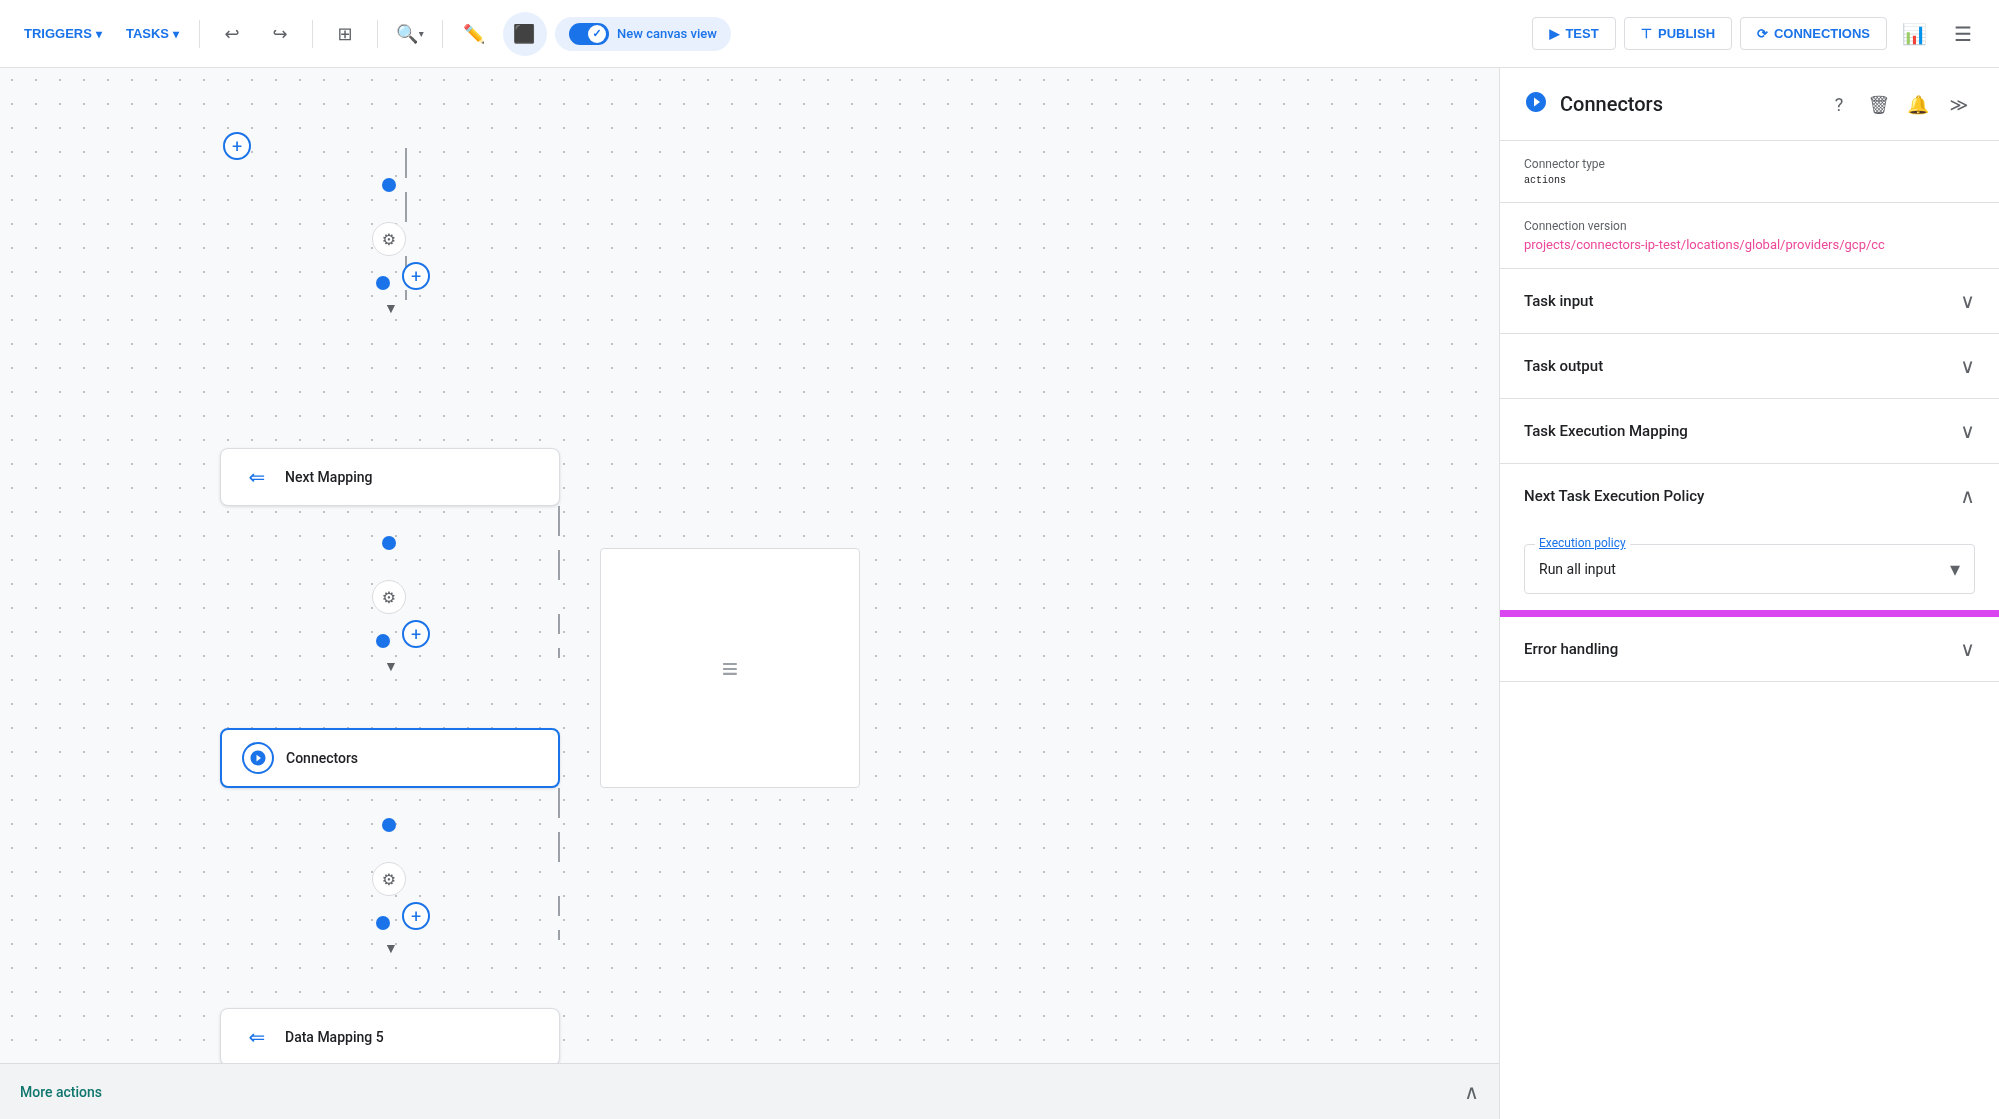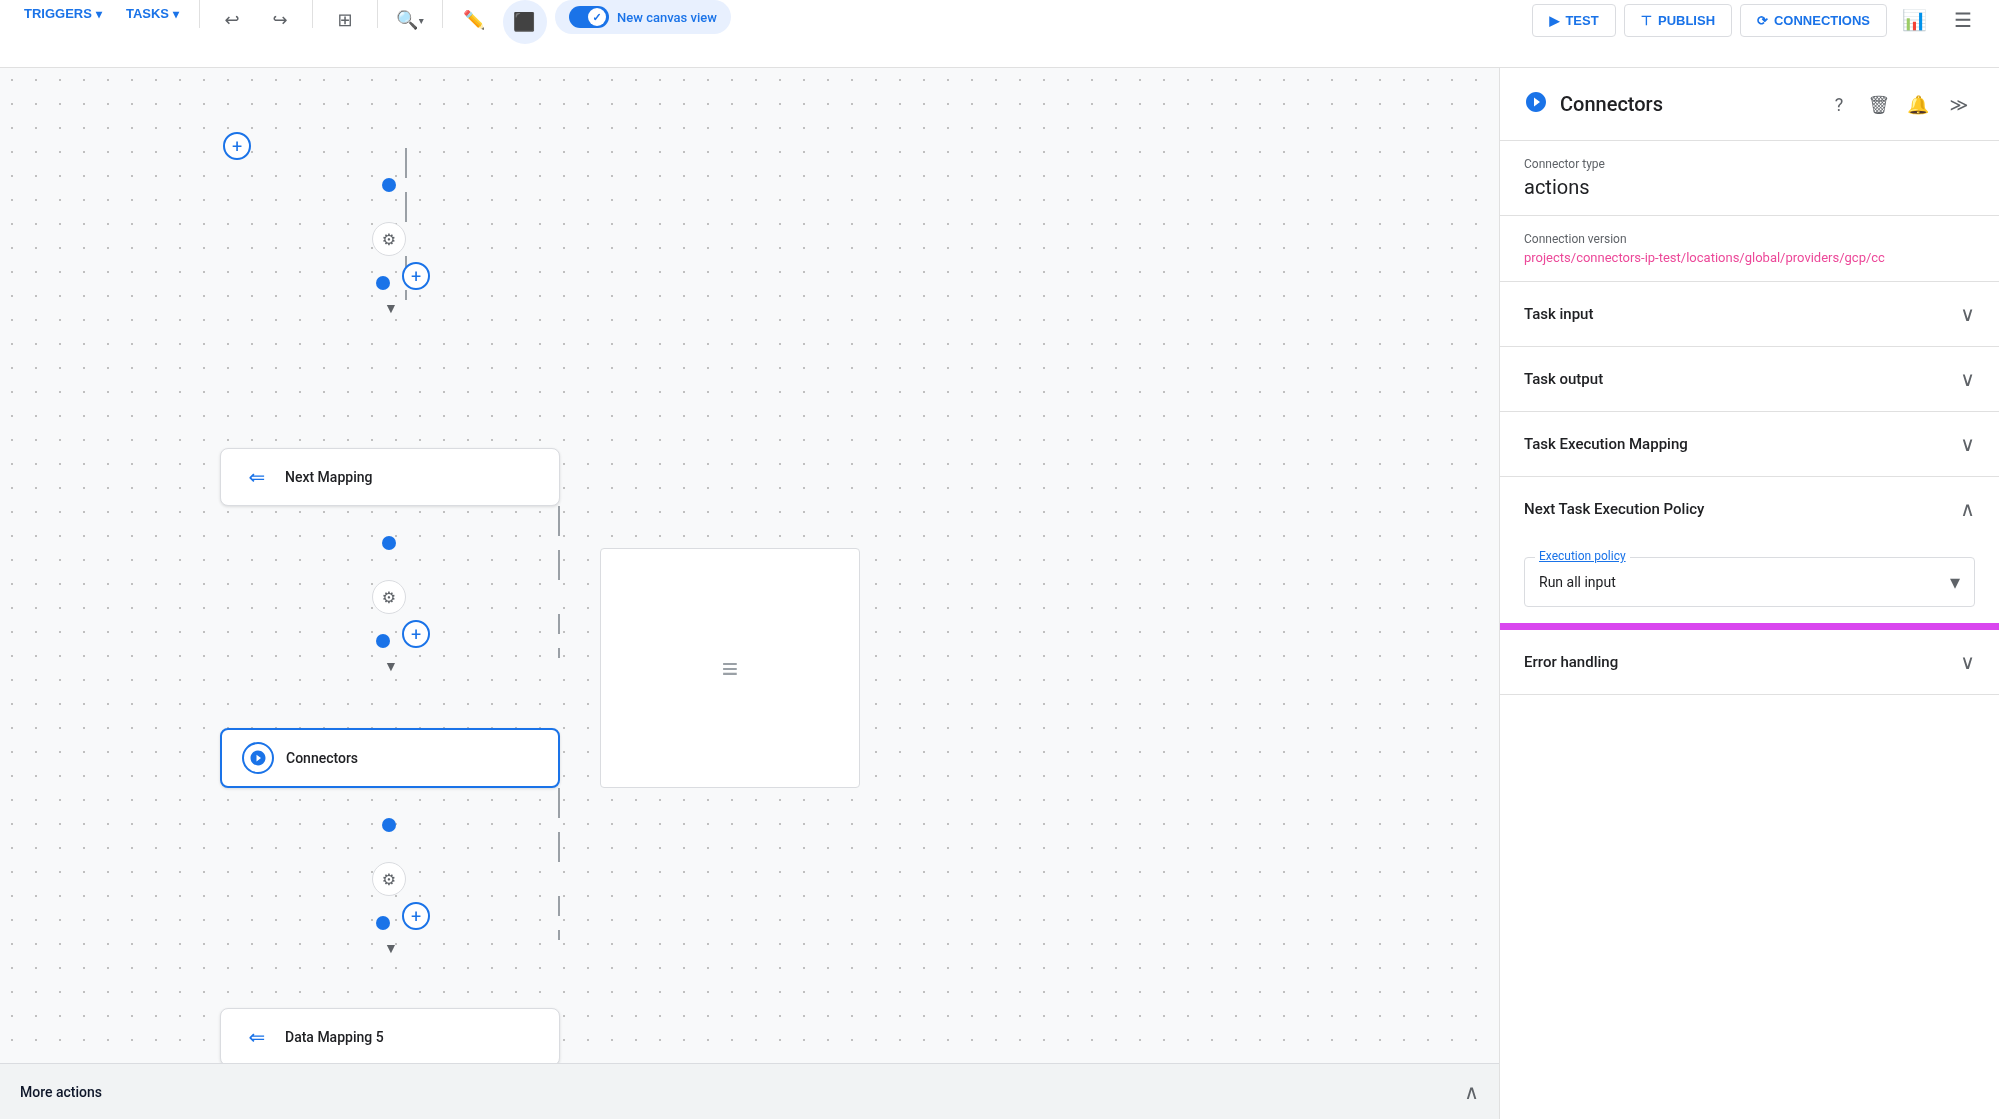--- a/index.html
+++ b/index.html
@@ -1,21 +1,21 @@
 <!DOCTYPE html>
 <html><head>
   <meta charset="utf-8">
   <style>
     * { box-sizing: border-box; margin: 0; padding: 0; }
     body { font-family: 'Google Sans', Roboto, Arial, sans-serif; background: #fff; overflow: hidden; width: 1999px; height: 1119px; }
 
     
     .toolbar {
       display: flex;
-      align-items: flex-start;
+      align-items: center;
       height: 68px;
       background: #fff;
       border-bottom: 1px solid #e0e0e0;
       padding: 0 16px;
       gap: 8px;
     }
     .toolbar-btn {
       display: flex; align-items: center; gap: 4px;
       font-size: 13px; font-weight: 600; color: #1a73e8;
       background: none; border: none; cursor: pointer;
@@ -112,21 +112,21 @@
     .bottom-bar {
       position: absolute;
       bottom: 0; left: 0; right: 0;
       height: 56px;
       background: #f1f3f4;
       border-top: 1px solid #dadce0;
       display: flex; align-items: center;
       padding: 0 20px;
       justify-content: space-between;
     }
-    .more-actions-label { font-size: 14px; font-weight: 500; color: #0f172a; }
+    .more-actions-label { font-size: 14px; font-weight: 500; color: #0f766e; }
     .chevron-up { font-size: 20px; color: #5f6368; cursor: pointer; }
 
     
     .right-panel {
       width: 500px;
       background: #fff;
       border-left: 1px solid #e0e0e0;
       display: flex;
       flex-direction: column;
       overflow-y: auto;
@@ -143,21 +143,21 @@
     .panel-action-icon {
       width: 32px; height: 32px; display: flex; align-items: center; justify-content: center;
       cursor: pointer; color: #5f6368; font-size: 18px; border-radius: 50%;
     }
 
     .info-section {
       padding: 16px 24px;
       border-bottom: 1px solid #e0e0e0;
     }
     .info-label { font-size: 12px; color: #5f6368; margin-bottom: 4px; }
-    .info-value { font-size: 20px; color: #202124; overflow: hidden; text-overflow: ellipsis; white-space: nowrap; max-width: 430px; }
+    .info-value { font-size: 10px; color: #202124; overflow: hidden; text-overflow: ellipsis; white-space: nowrap; max-width: 430px; font-family: Liberation Mono, monospace; }
     .info-value-small { font-size: 13px; color: #ec4899; overflow: hidden; text-overflow: ellipsis; white-space: nowrap; max-width: 430px; }
 
     .accordion-item {
       border-bottom: 1px solid #e0e0e0;
     }
     .accordion-header {
       display: flex; align-items: center; justify-content: space-between;
       padding: 20px 24px; cursor: pointer;
     }
     .accordion-title { font-size: 15px; font-weight: 500; color: #202124; }

